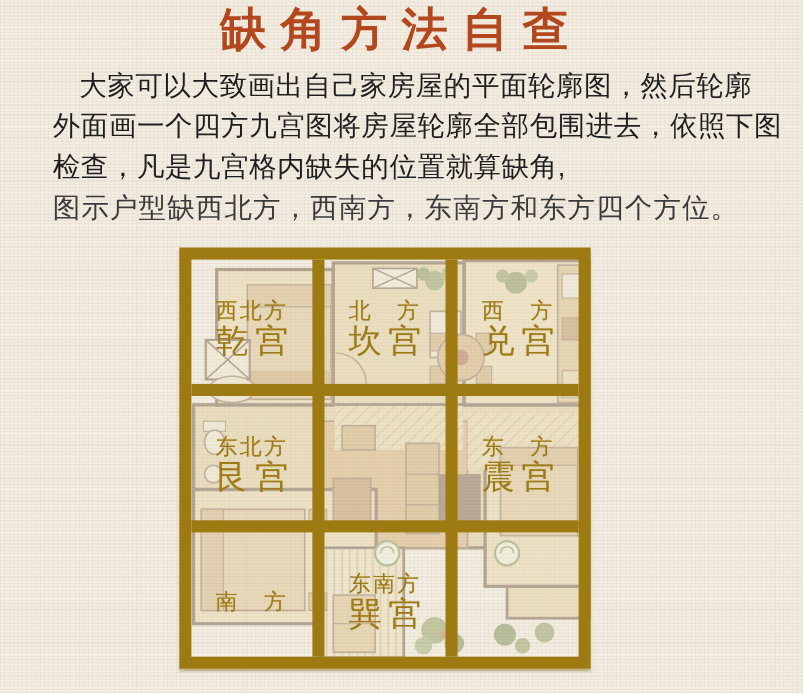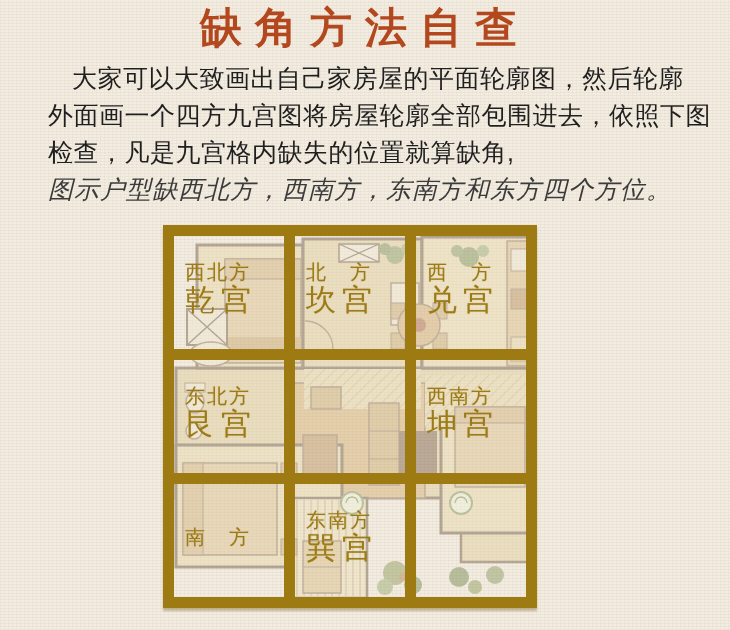--- a/index.html
+++ b/index.html
@@ -28,38 +28,38 @@
     position:absolute;left:48px;top:60px;width:650px;
     color:#1f1f1f;
   }
   .intro-line{
     font-size:25px;line-height:37px;height:37px;
     font-weight:normal;letter-spacing:0.5px;white-space:nowrap;
   }
   .intro-line.indent{ text-indent:24px; }
   .intro-line.serif{
     font-family:"Liberation Serif","DejaVu Serif",serif;
-    font-weight:normal;color:#3b3b3b;letter-spacing:1px;font-style:italic;
+    font-weight:normal;color:#3b3b3b;letter-spacing:1px;
   }
   
   .grid-area{ position:absolute;left:163px;top:225px;width:374px;height:383px; }
   .plan-layer{ position:absolute;left:0;top:0;width:374px;height:383px;opacity:0.45; }
   .grid-frame{
     position:absolute;left:0;top:0;width:374px;height:383px;
     border:11px solid #9d7b12;box-sizing:border-box;
     box-shadow:0 3px 2px rgba(110,82,12,0.35);
   }
   .gbar{ position:absolute;background:#9d7b12; }
   .gbar.v{ top:11px;height:361px;width:11px; }
   .gbar.v1{ left:121px; } .gbar.v2{ left:242px; }
   .gbar.h{ left:11px;width:352px;height:11px; }
   .gbar.h1{ top:124px; } .gbar.h2{ top:248px; }
   .cells-layer{
     position:absolute;left:0;top:0;width:374px;height:383px;box-sizing:border-box;
-    display:grid;
+    padding:11px;display:grid;
     grid-template-columns:110px 110px 110px;
     grid-template-rows:113px 113px 113px;
     gap:11px;
   }
   .cell{
     display:flex;flex-direction:column;align-items:center;justify-content:center;
     padding-top:14px;box-sizing:border-box;
     color:#9c7b16;
   }
   .dir-label{
@@ -202,22 +202,22 @@
       </div>
       <div class="cell">
         <div class="dir-label">东北方</div>
         <div class="palace-label">艮宫</div>
       </div>
       <div class="cell">
         <div class="dir-label"></div>
         <div class="palace-label"></div>
       </div>
       <div class="cell">
-        <div class="dir-label">西南方</div>
-        <div class="palace-label">坤宫</div>
+        <div class="dir-label">东　方</div>
+        <div class="palace-label">震宫</div>
       </div>
       <div class="cell">
         <div class="dir-label">南　方</div>
       </div>
       <div class="cell">
         <div class="dir-label">东南方</div>
         <div class="palace-label">巽宫</div>
       </div>
     </div>
   </div>

